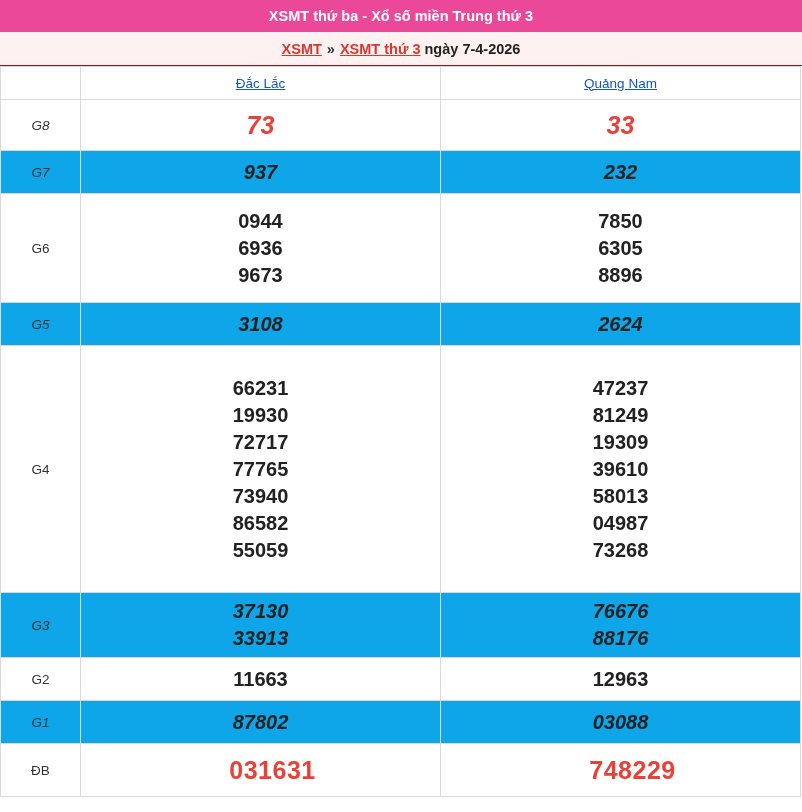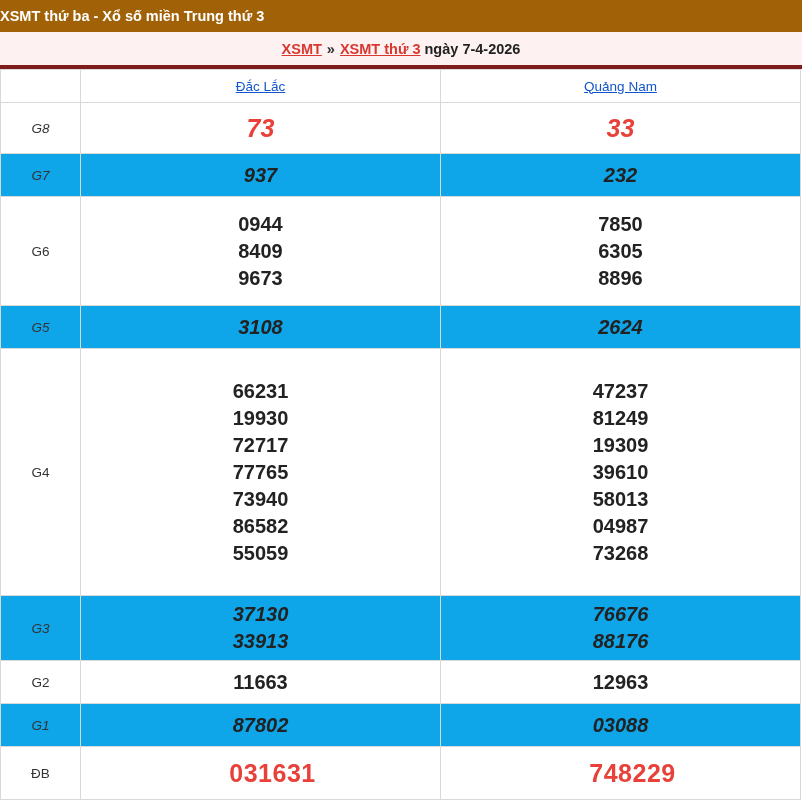--- a/index.html
+++ b/index.html
@@ -13,39 +13,39 @@
     font-family: "Liberation Sans", sans-serif;
     color: #222222;
     overflow: hidden;
   }
   .page {
     width: 802px;
     position: relative;
   }
   .title-bar {
     height: 32px;
-    background: #a16207;
+    background: #ec4899;
     color: #ffffff;
     font-size: 14.5px;
     font-weight: bold;
     display: flex;
     align-items: center;
-    justify-content: flex-start;
+    justify-content: center;
     text-align: center;
   }
   .breadcrumb {
     height: 33px;
     background: #fdf1f1;
     display: flex;
     align-items: center;
     justify-content: center;
     font-size: 14.5px;
     font-weight: bold;
     color: #222222;
-    border-bottom: 4px solid #7f1d1d;
+    border-bottom: 1px solid #7f1d1d;
   }
   .breadcrumb a {
     color: #d8382f;
     text-decoration: underline;
     font-weight: bold;
   }
   .breadcrumb .sep {
     margin: 0 5px;
     color: #333333;
     font-weight: bold;
@@ -179,21 +179,21 @@
             <div class="num">232</div>
           </div>
         </td>
       </tr>
 
       <tr class="r-g6">
         <td class="label">G6</td>
         <td>
           <div class="stack">
             <div class="num">0944</div>
-            <div class="num">8409</div>
+            <div class="num">6936</div>
             <div class="num">9673</div>
           </div>
         </td>
         <td>
           <div class="stack">
             <div class="num">7850</div>
             <div class="num">6305</div>
             <div class="num">8896</div>
           </div>
         </td>

